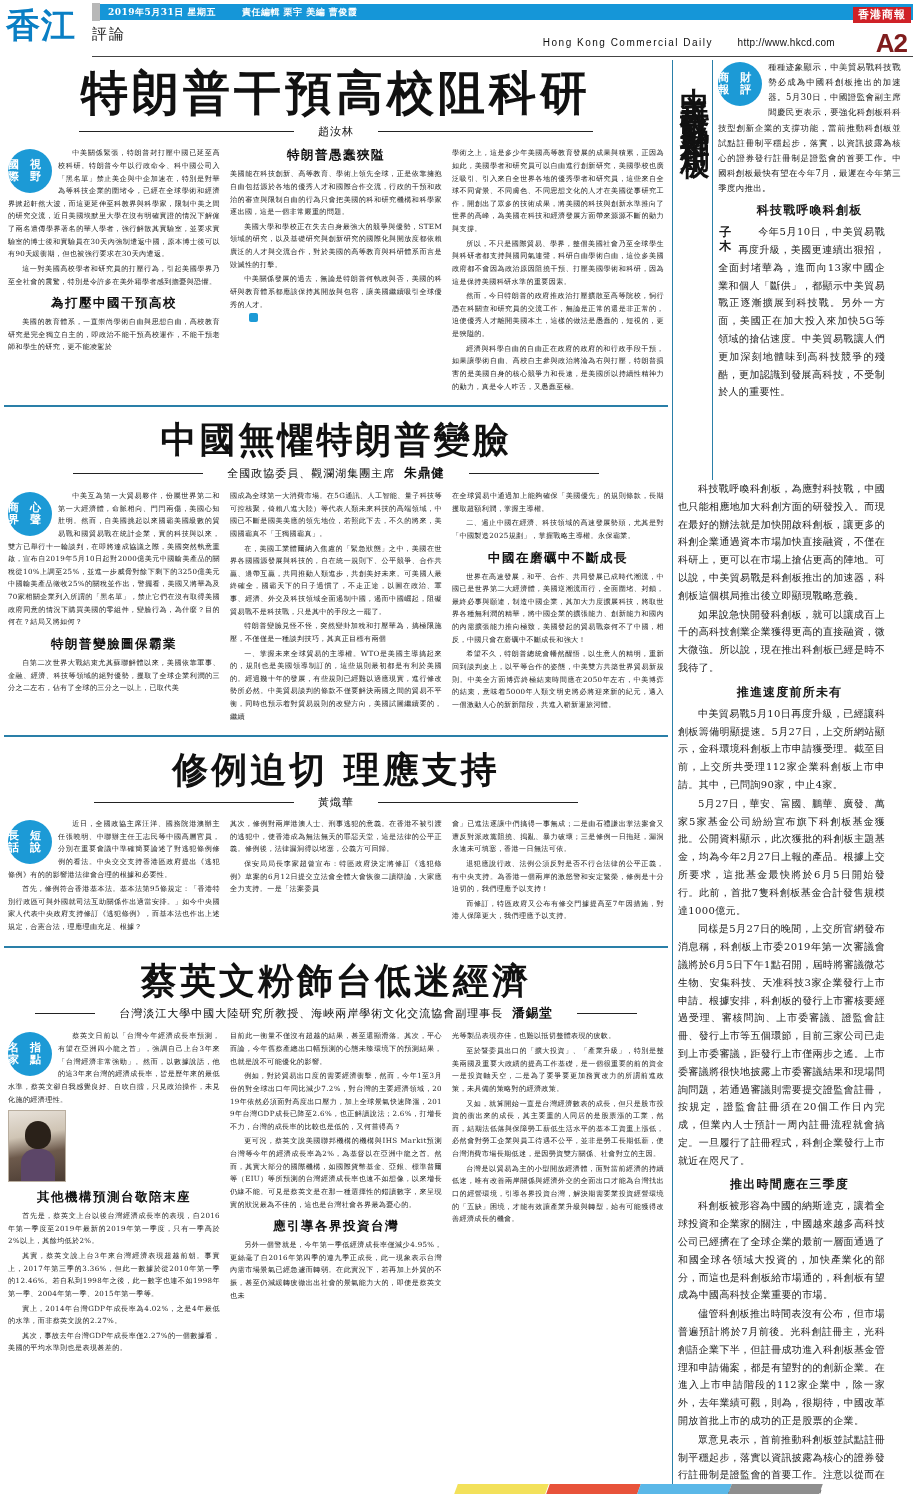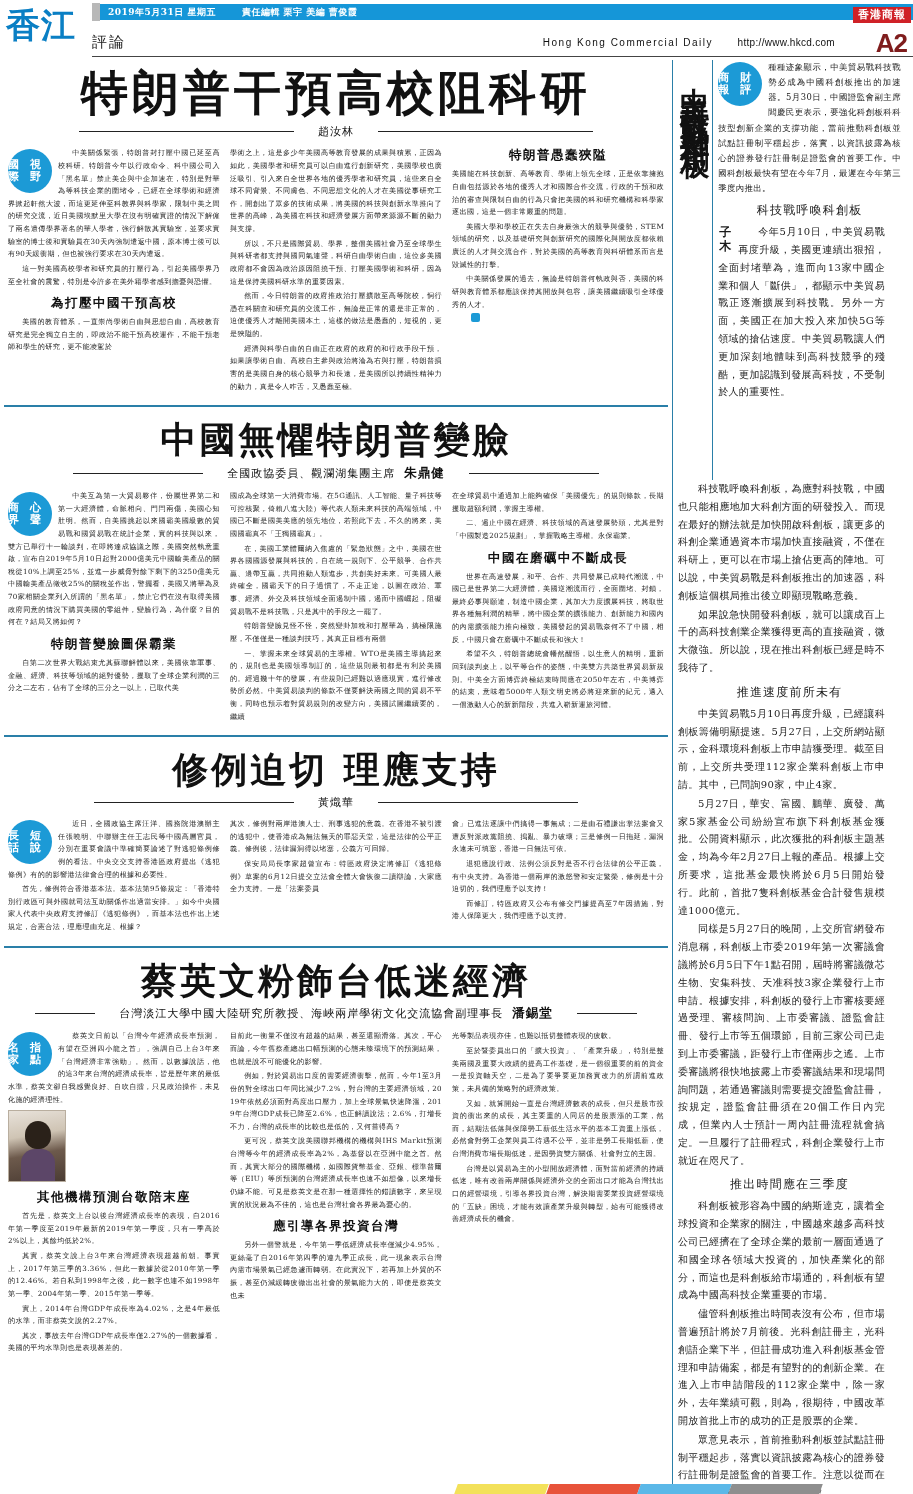--- a/index.html
+++ b/index.html
@@ -17,21 +17,21 @@
   
   .masthead { position:relative; height:58px; width:913px; }
   .mast-logo {
     position:absolute; left:6px; top:8px;
     font-size:34px; font-weight:bold; letter-spacing:1px;
     color:#0a7fc4;
     font-family:"DejaVu Serif","Liberation Serif",serif;
     line-height:1;
   }
   .mast-sub {
-    position:absolute; left:92px; top:33px;
+    position:absolute; left:92px; top:25px;
     font-size:15px; color:#222; letter-spacing:2px;
   }
   .mast-bluebar {
     position:absolute; left:92px; top:4px; right:0px; height:16px;
     background:#1596d8;
     display:flex; align-items:center;
   }
   .mast-bluebar .tick { width:8px; height:18px; background:#b8b8b8; }
   .mast-dateline {
     color:#fff; font-size:9px; font-weight:bold; letter-spacing:.5px;
@@ -138,21 +138,21 @@
   .vtitle {
     writing-mode:vertical-rl; text-orientation:upright;
     font-size:29px; font-weight:bold; letter-spacing:7px;
     color:#111; line-height:1.04; padding:4px 2px 0 2px;
     font-family:"DejaVu Serif","Liberation Serif",serif;
     border-right:1px solid #2a7fa8;
     flex:0 0 auto;
   }
   .side-body { flex:1; padding-left:5px; }
   .side-lead { font-size:8.4px; line-height:1.8; text-align:justify; letter-spacing:.4px; color:#222; word-break:break-all; }
-  .side-subhead { text-align:center; font-weight:normal; font-size:12px; letter-spacing:1.2px; padding:6px 0 4px 0; }
+  .side-subhead { text-align:center; font-weight:bold; font-size:12px; letter-spacing:1.2px; padding:6px 0 4px 0; }
   .side-author {
     float:left; font-size:12px; font-weight:bold; line-height:1.15;
     width:14px; margin:3px 5px 0 1px; letter-spacing:0;
   }
   .side-p { font-size:10px; line-height:1.78; text-align:justify; text-indent:2em; letter-spacing:.35px; color:#222; margin:0 16px 1px 0; word-break:break-all; }
 
   .endmark { display:inline-block; width:9px; height:9px; background:#1c9ad6; border-radius:2px; vertical-align:-1px; margin-left:2px;}
 
   .footer-bars { position:absolute; left:0; bottom:0; width:913px; height:10px; display:flex; }
   .footer-bars i { flex:1; height:10px; display:block; transform:skewX(-20deg); }
@@ -194,31 +194,31 @@
             <div class="badge">
               <span>國際</span>
               <span>視野</span>
             </div>
             <p class="ptext">中美關係緊張，特朗普封打壓中國已延至高校科研。特朗普今年以行政命令、科中國公司入「黑名單」禁止美企與中企加速在，特別是對華為等科技企業的圍堵令，已經在全球學術和經濟界掀起軒然大波，而這更延伸至科教界與科學家，限制中美之間的研究交流，近日美國埃默里大學在沒有明確實證的情況下解僱了兩名遺傳學界著名的華人學者，強行解散其實驗室，並要求實驗室的博士後和實驗員在30天內強制遣返中國，原本博士後可以有90天緩衝期，但也被強行要求在30天內遣返。</p>
             <p class="ptext">這一對美國高校學者和研究員的打壓行為，引起美國學界乃至全社會的震驚，特別是令許多在美外籍學者感到擔憂與恐懼。</p>
             <div class="subhead">為打壓中國干預高校</div>
             <p class="ptext">美國的教育體系，一直崇尚學術自由與思想自由，高校教育研究是完全獨立自主的，即政治不能干預高校運作，不能干預老師和學生的研究，更不能凌駕於</p>
           </div>
           <div class="col">
-            <p class="ptext noind">學術之上，這是多少年美國高等教育發展的成果與積累，正因為如此，美國學者和研究員可以自由進行創新研究，美國學校也廣泛吸引、引入來自全世界各地的優秀學者和研究員，這些來自全球不同背景、不同膚色、不同思想文化的人才在美國從事研究工作，開創出了眾多的技術成果，將美國的科技與創新水準推向了世界的高峰，為美國在科技和經濟發展方面帶來源源不斷的動力與支撐。</p>
-            <p class="ptext">所以，不只是國際貿易、學界，整個美國社會乃至全球學生與科研者都支持與國同氣連聲，科研自由學術自由，這位多美國政府都不會因為政治原因阻撓干預、打壓美國學術和科研，因為這是保持美國科研水準的重要因素。</p>
-            <p class="ptext">然而，今日特朗普的政府推政治打壓擴散至高等院校，恫行憑在科關查和研究員的交流工作，無論是正常的還是非正常的，迫使優秀人才離開美國本土，這樣的做法是愚蠢的，短視的，更是狹隘的。</p>
-            <p class="ptext">經濟與科學自由的自由正在政府的政府的和行政手段干預，如果讓學術自由、高校自主參與政治將淪為右與打壓，特朗普損害的是美國自身的核心競爭力和長遠，是美國所以持續性精神力的動力，真是令人咋舌，又愚蠢至極。</p>
-          </div>
-          <div class="col">
             <div class="subhead" style="padding-top:0">特朗普愚蠢狹隘</div>
             <p class="ptext noind">美國能在科技創新、高等教育、學術上領先全球，正是依靠擁抱自由包括源於各地的優秀人才和國際合作交流，行政的干預和政治的審查與限制自由的行為只會把美國的科和研究機構和科學家逐出國，這是一個非常嚴重的問題。</p>
             <p class="ptext">美國大學和學校正在失去自身最強大的競爭與優勢，STEM領域的研究，以及基礎研究與創新研究的國際化與開放度都依賴廣泛的人才與交流合作，對於美國的高等教育與科研體系而言是毀滅性的打擊。</p>
             <p class="ptext">中美關係發展的過去，無論是特朗普何執政與否，美國的科研與教育體系都應該保持其開放與包容，讓美國繼續吸引全球優秀的人才。</p>
             <p class="ptext">&nbsp;<span class="endmark"></span></p>
+          </div>
+          <div class="col">
+            <p class="ptext noind">學術之上，這是多少年美國高等教育發展的成果與積累，正因為如此，美國學者和研究員可以自由進行創新研究，美國學校也廣泛吸引、引入來自全世界各地的優秀學者和研究員，這些來自全球不同背景、不同膚色、不同思想文化的人才在美國從事研究工作，開創出了眾多的技術成果，將美國的科技與創新水準推向了世界的高峰，為美國在科技和經濟發展方面帶來源源不斷的動力與支撐。</p>
+            <p class="ptext">所以，不只是國際貿易、學界，整個美國社會乃至全球學生與科研者都支持與國同氣連聲，科研自由學術自由，這位多美國政府都不會因為政治原因阻撓干預、打壓美國學術和科研，因為這是保持美國科研水準的重要因素。</p>
+            <p class="ptext">然而，今日特朗普的政府推政治打壓擴散至高等院校，恫行憑在科關查和研究員的交流工作，無論是正常的還是非正常的，迫使優秀人才離開美國本土，這樣的做法是愚蠢的，短視的，更是狹隘的。</p>
+            <p class="ptext">經濟與科學自由的自由正在政府的政府的和行政手段干預，如果讓學術自由、高校自主參與政治將淪為右與打壓，特朗普損害的是美國自身的核心競爭力和長遠，是美國所以持續性精神力的動力，真是令人咋舌，又愚蠢至極。</p>
           </div>
         </div>
       </div>
 
       <div class="art-rule-top"></div>
       <div class="article">
         <div class="headline h2-main">中國無懼特朗普變臉</div>
         <div class="byline-row">
           <span class="ln" style="width:130px"></span>
           <span class="byline-txt"><span>全國政協委員、觀瀾湖集團主席</span> &nbsp;<b>朱鼎健</b></span>

